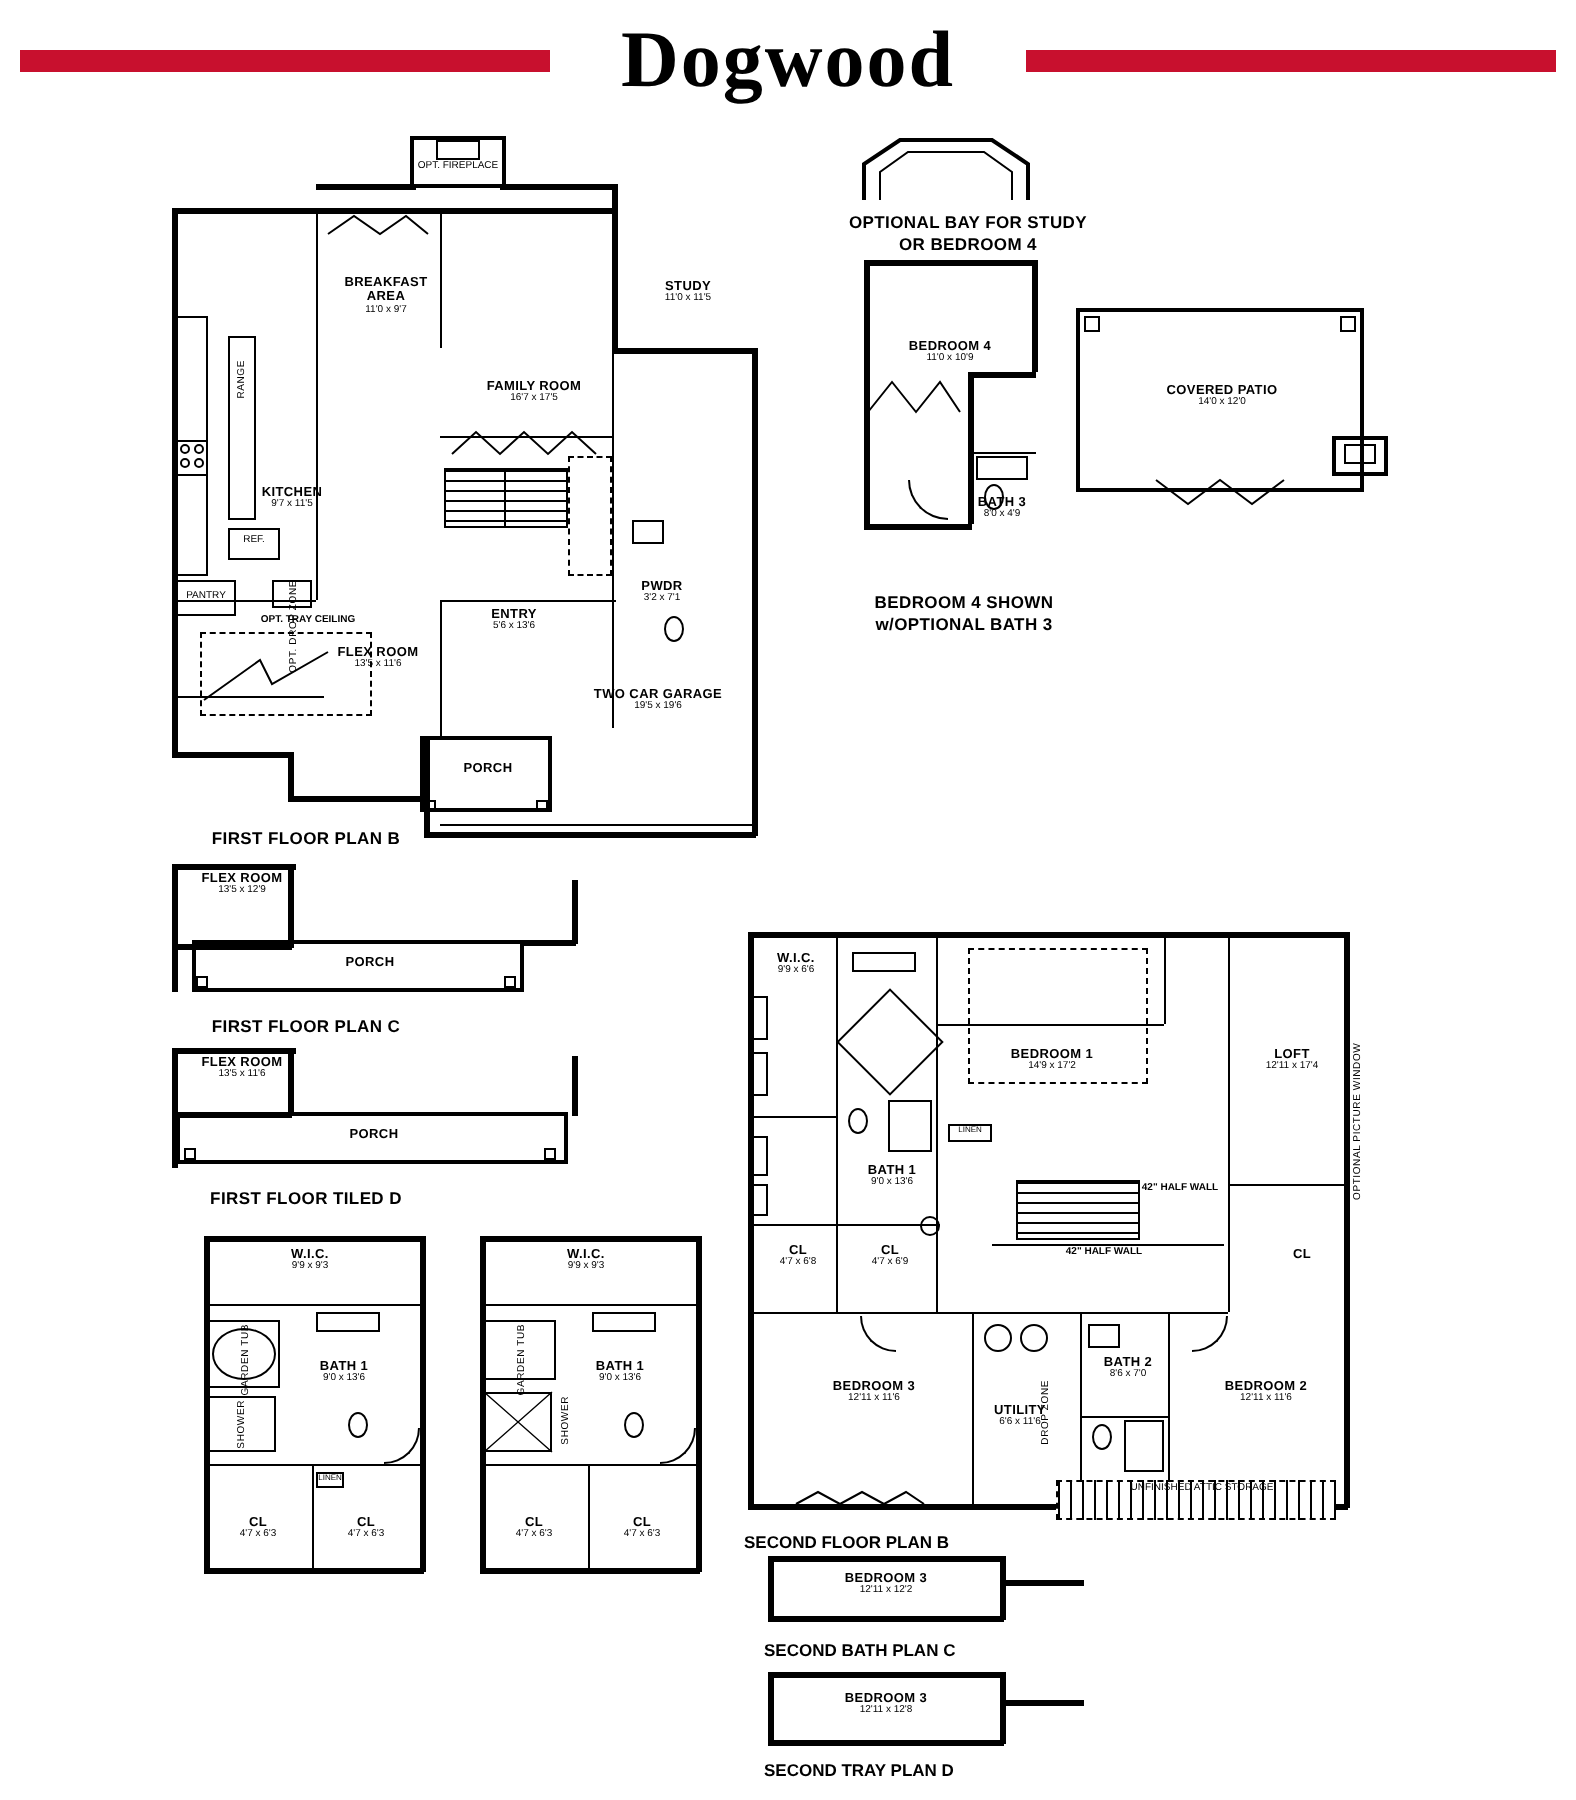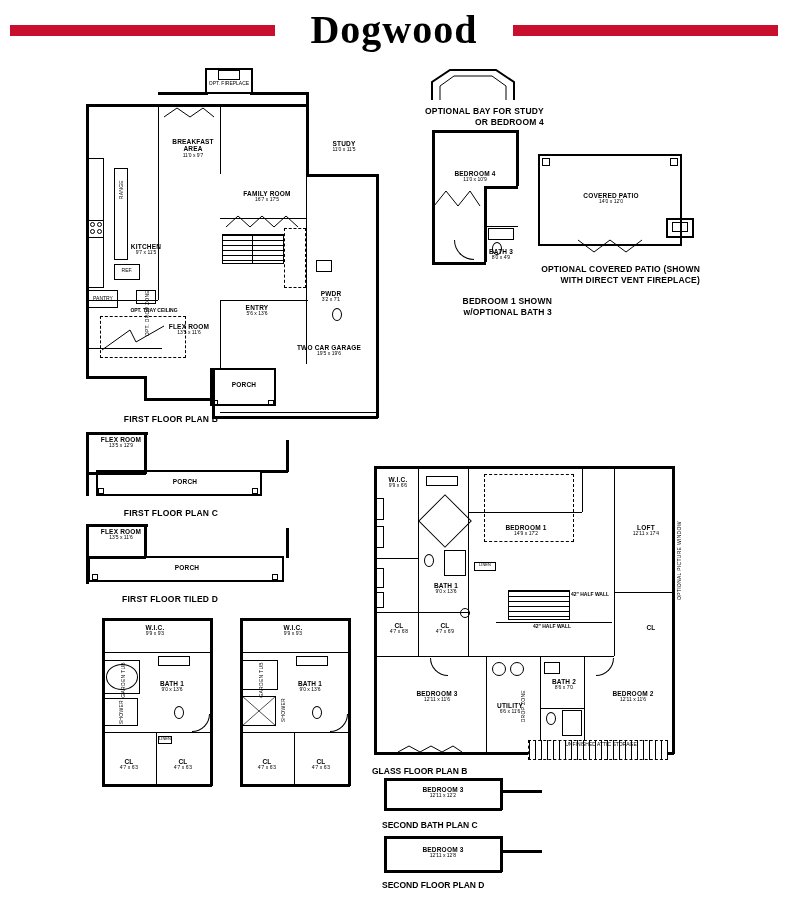--- a/index.html
+++ b/index.html
@@ -32,21 +32,21 @@
   .hair-h{position:absolute;height:1px;background:#000;}
   .hair-v{position:absolute;width:1px;background:#000;}
   .box{position:absolute;border:1px solid #000;box-sizing:border-box;}
   .box2{position:absolute;border:2px solid #000;box-sizing:border-box;}
   .dash{position:absolute;border:1px dashed #000;box-sizing:border-box;}
 
   
   .lbl{position:absolute;text-align:center;line-height:1.15;}
   .lbl .n{font-size:6.5px;font-weight:bold;letter-spacing:.2px;display:block;}
   .lbl .d{font-size:5px;display:block;}
-  .cap{position:absolute;text-align:right;font-size:8.5px;font-weight:bold;line-height:1.25;letter-spacing:.2px;}
+  .cap{position:absolute;text-align:center;font-size:8.5px;font-weight:bold;line-height:1.25;letter-spacing:.2px;}
   .cap-l{position:absolute;text-align:left;font-size:8.5px;font-weight:bold;line-height:1.25;}
   .tiny{position:absolute;font-size:5px;line-height:1.1;text-align:center;}
   .vert{position:absolute;font-size:5px;writing-mode:vertical-rl;transform:rotate(180deg);letter-spacing:.3px;}
 
   
   .stair{position:absolute;border:1px solid #000;box-sizing:border-box;background:
     repeating-linear-gradient(to bottom,#000 0 1px,#fff 1px 5px);}
   .attic{position:absolute;border:1px dashed #000;box-sizing:border-box;background:
     repeating-linear-gradient(90deg,#000 0 1px,#fff 1px 6px);}
 
@@ -246,37 +246,36 @@
       <span class="n">BATH 3</span>
       <span class="d">8'0 x 4'9</span>
     </div>
     <div class="box" style="left:60px;top:98px;width:26px;height:12px;"></div>
     <div class="oval" style="left:64px;top:112px;width:10px;height:13px;"></div>
     <svg style="left:6px;top:58px;width:48px;height:20px;" viewBox="0 0 48 20">
       <path d="M0 18 L12 3 L24 18 L36 3 L46 18" stroke="#000" fill="none" stroke-width="1"></path>
     </svg>
     <div class="door" style="left:26px;top:110px;width:20px;height:20px;"></div>
   </div>
-  <div class="cap" style="left:412px;top:296px;width:140px;">BEDROOM 1 SHOWN w/OPTIONAL BATH 3</div>
+  <div class="cap" style="left:412px;top:296px;width:140px;">BEDROOM 4 SHOWN w/OPTIONAL BATH 3</div>
 
   <div class="plan" style="left:534px;top:150px;width:160px;height:110px;">
     <div class="box2" style="left:4px;top:4px;width:144px;height:92px;"></div>
     <div class="box" style="left:8px;top:8px;width:8px;height:8px;"></div>
     <div class="box" style="left:136px;top:8px;width:8px;height:8px;"></div>
     <div class="lbl" style="left:42px;top:42px;width:70px;">
       <span class="n">COVERED PATIO</span>
       <span class="d">14'0 x 12'0</span>
     </div>
     <svg style="left:44px;top:88px;width:66px;height:16px;" viewBox="0 0 66 16">
       <path d="M0 2 L16 14 L32 2 L48 14 L64 2" stroke="#000" fill="none" stroke-width="1"></path>
     </svg>
     <div class="box2" style="left:132px;top:68px;width:28px;height:20px;"></div>
     <div class="box" style="left:138px;top:72px;width:16px;height:10px;"></div>
   </div>
-  <div class="cap" style="left:520px;top:264px;width:180px;">OPTIONAL COVERED PATIO (SHOWN WITH DIRECT VENT FIREPLACE)</div>
 
   <div class="plan" style="left:368px;top:462px;width:320px;height:300px;">
 
     <div class="wall wall-h" style="left:6px;top:4px;width:300px;"></div>
     <div class="wall wall-v" style="left:6px;top:4px;height:288px;"></div>
     <div class="wall wall-v" style="left:304px;top:4px;height:288px;"></div>
     <div class="wall wall-h" style="left:6px;top:290px;width:300px;"></div>
 
     <div class="hair-v" style="left:50px;top:4px;height:160px;"></div>
     <div class="hair-h" style="left:6px;top:96px;width:44px;"></div>
@@ -371,21 +370,21 @@
 
     <div class="attic" style="left:160px;top:278px;width:140px;height:20px;"></div>
     <div class="tiny" style="left:178px;top:280px;width:110px;">UNFINISHED ATTIC STORAGE</div>
 
     <svg style="left:30px;top:282px;width:66px;height:10px;" viewBox="0 0 66 10">
       <path d="M0 8 L11 2 L22 8 L33 2 L44 8 L55 2 L64 8" stroke="#000" fill="none" stroke-width="1"></path>
     </svg>
     <div class="door" style="left:62px;top:196px;width:18px;height:18px;"></div>
     <div class="door-r" style="left:228px;top:196px;width:18px;height:18px;"></div>
   </div>
-  <div class="cap-l" style="left:372px;top:766px;width:150px;">GLASS FLOOR PLAN B</div>
+  <div class="cap-l" style="left:372px;top:766px;width:150px;">SECOND FLOOR PLAN B</div>
 
   <div class="plan" style="left:380px;top:778px;width:220px;height:40px;">
     <div class="wall wall-h" style="left:4px;top:0px;width:118px;"></div>
     <div class="wall wall-v" style="left:4px;top:0px;height:32px;"></div>
     <div class="wall wall-v" style="left:120px;top:0px;height:32px;"></div>
     <div class="wall wall-h" style="left:4px;top:30px;width:118px;"></div>
     <div class="wall wall-h" style="left:122px;top:12px;width:40px;"></div>
     <div class="lbl" style="left:26px;top:8px;width:74px;">
       <span class="n">BEDROOM 3</span>
       <span class="d">12'11 x 12'2</span>
@@ -397,21 +396,21 @@
     <div class="wall wall-h" style="left:4px;top:0px;width:118px;"></div>
     <div class="wall wall-v" style="left:4px;top:0px;height:36px;"></div>
     <div class="wall wall-v" style="left:120px;top:0px;height:36px;"></div>
     <div class="wall wall-h" style="left:4px;top:34px;width:118px;"></div>
     <div class="wall wall-h" style="left:122px;top:14px;width:40px;"></div>
     <div class="lbl" style="left:26px;top:10px;width:74px;">
       <span class="n">BEDROOM 3</span>
       <span class="d">12'11 x 12'8</span>
     </div>
   </div>
-  <div class="cap-l" style="left:382px;top:880px;width:150px;">SECOND FLOOR PLAN D</div>
+  <div class="cap-l" style="left:382px;top:880px;width:150px;">SECOND TRAY PLAN D</div>
 
   <div class="plan" style="left:96px;top:618px;width:120px;height:180px;">
     <div class="wall wall-h" style="left:6px;top:0px;width:110px;"></div>
     <div class="wall wall-v" style="left:6px;top:0px;height:168px;"></div>
     <div class="wall wall-v" style="left:114px;top:0px;height:168px;"></div>
     <div class="wall wall-h" style="left:6px;top:166px;width:110px;"></div>
     <div class="hair-h" style="left:6px;top:34px;width:108px;"></div>
     <div class="hair-h" style="left:6px;top:114px;width:108px;"></div>
     <div class="hair-v" style="left:60px;top:114px;height:52px;"></div>
 

